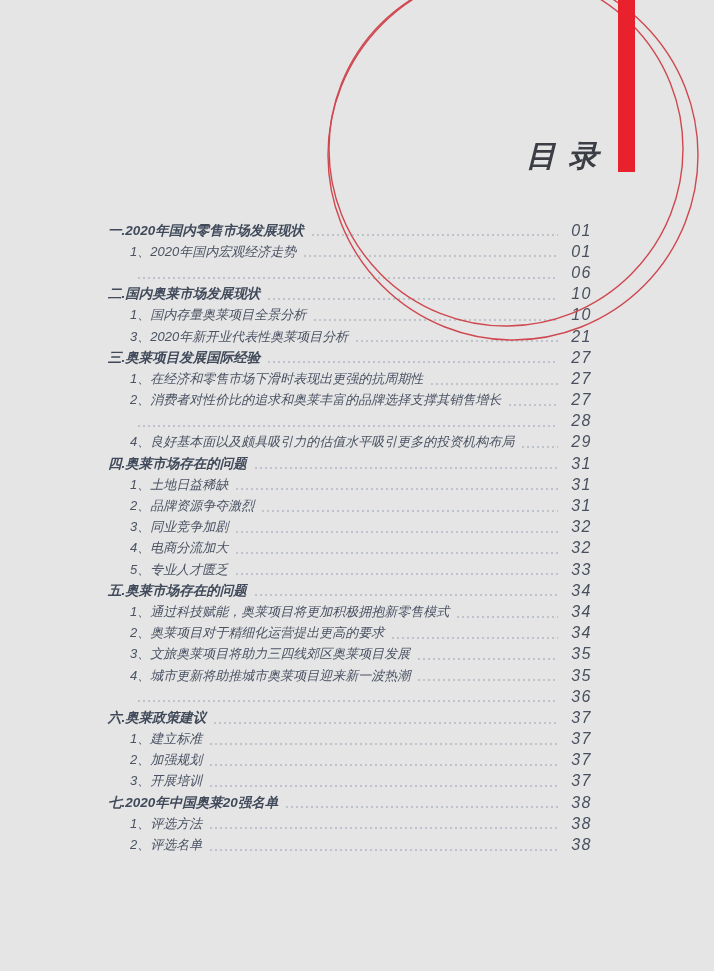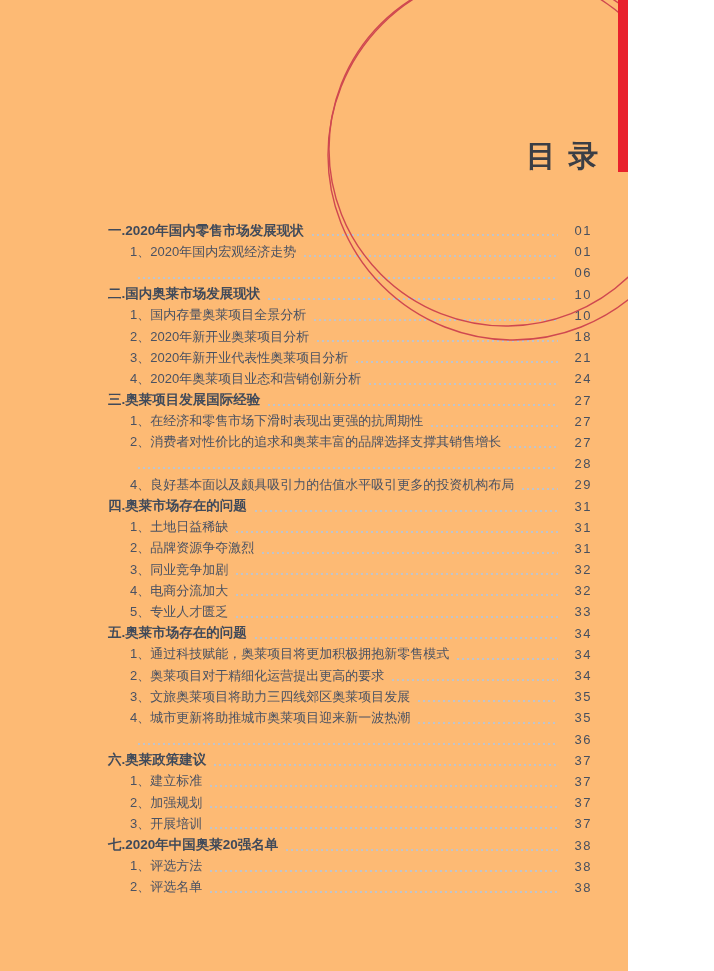--- a/index.html
+++ b/index.html
@@ -1,22 +1,23 @@
 <!DOCTYPE html>
 <html><head>
 <meta charset="utf-8">
 <style>
   html, body { margin: 0; padding: 0; background: #ffffff; }
   .page {
     position: relative;
-    width: 628px;
+    width: 714px;
     height: 971px;
-    background: #fdba74;
+    background: #e5e5e5;
     overflow: hidden;
     font-family: "Liberation Sans", "DejaVu Sans", sans-serif;
+    font-style: italic;
   }
   .circles {
     position: absolute;
     left: 0; top: 0;
     width: 714px; height: 971px;
     z-index: 2;
     pointer-events: none;
   }
   .red-bar {
     position: absolute;
@@ -70,21 +71,21 @@
     background-image: repeating-linear-gradient(
       to right,
       #bfc4cc 0, #bfc4cc 1.6px,
       transparent 1.6px, transparent 5px);
   }
   .num {
     min-width: 26px;
     text-align: right;
     letter-spacing: 1.5px;
     font-weight: normal;
-    font-size: 13px;
+    font-size: 16px;
     color: #48505f;
   }
 </style>
 </head>
 <body>
 
 <div class="page">
 
   <svg class="circles" viewBox="0 0 714 971" xmlns="http://www.w3.org/2000/svg">
     <circle cx="513" cy="155" r="185" fill="none" stroke-width="1.4" stroke="#cf4850"></circle>
@@ -114,34 +115,24 @@
         <span class="label">二.国内奥莱市场发展现状</span>
         <span class="leader"></span>
         <span class="num">10</span>
       </div>
       <div class="row lvl2">
         <span class="label">1、国内存量奥莱项目全景分析</span>
         <span class="leader"></span>
         <span class="num">10</span>
       </div>
       <div class="row lvl2">
-        <span class="label">2、2020年新开业奥莱项目分析</span>
-        <span class="leader"></span>
-        <span class="num">18</span>
-      </div>
-      <div class="row lvl2">
         <span class="label">3、2020年新开业代表性奥莱项目分析</span>
         <span class="leader"></span>
         <span class="num">21</span>
       </div>
-      <div class="row lvl2">
-        <span class="label">4、2020年奥莱项目业态和营销创新分析</span>
-        <span class="leader"></span>
-        <span class="num">24</span>
-      </div>
       <div class="row lvl1">
         <span class="label">三.奥莱项目发展国际经验</span>
         <span class="leader"></span>
         <span class="num">27</span>
       </div>
       <div class="row lvl2">
         <span class="label">1、在经济和零售市场下滑时表现出更强的抗周期性</span>
         <span class="leader"></span>
         <span class="num">27</span>
       </div>

